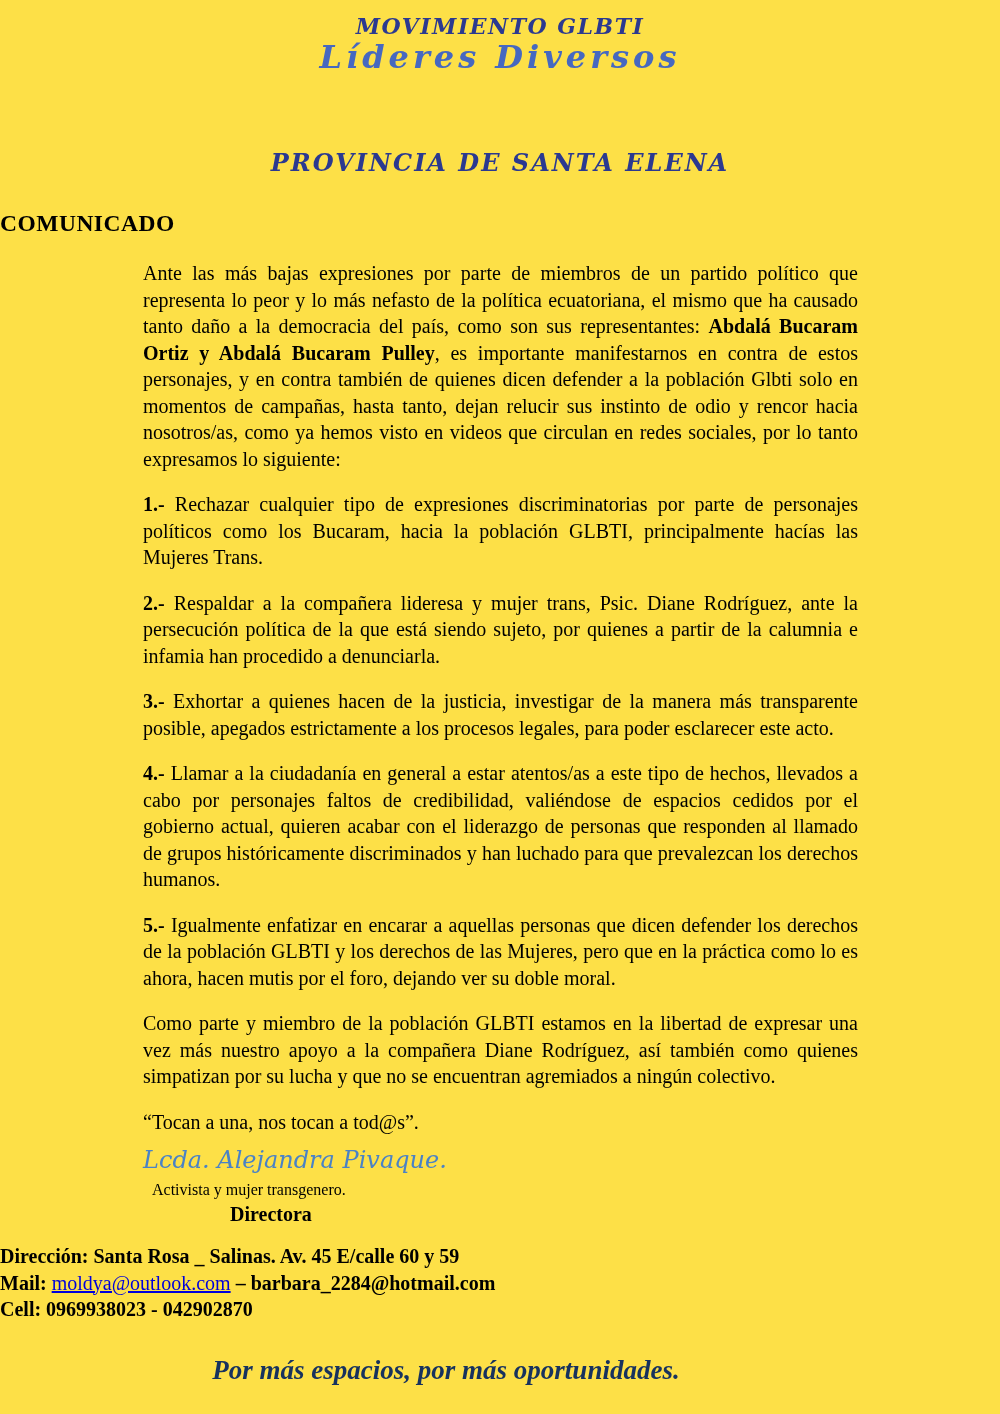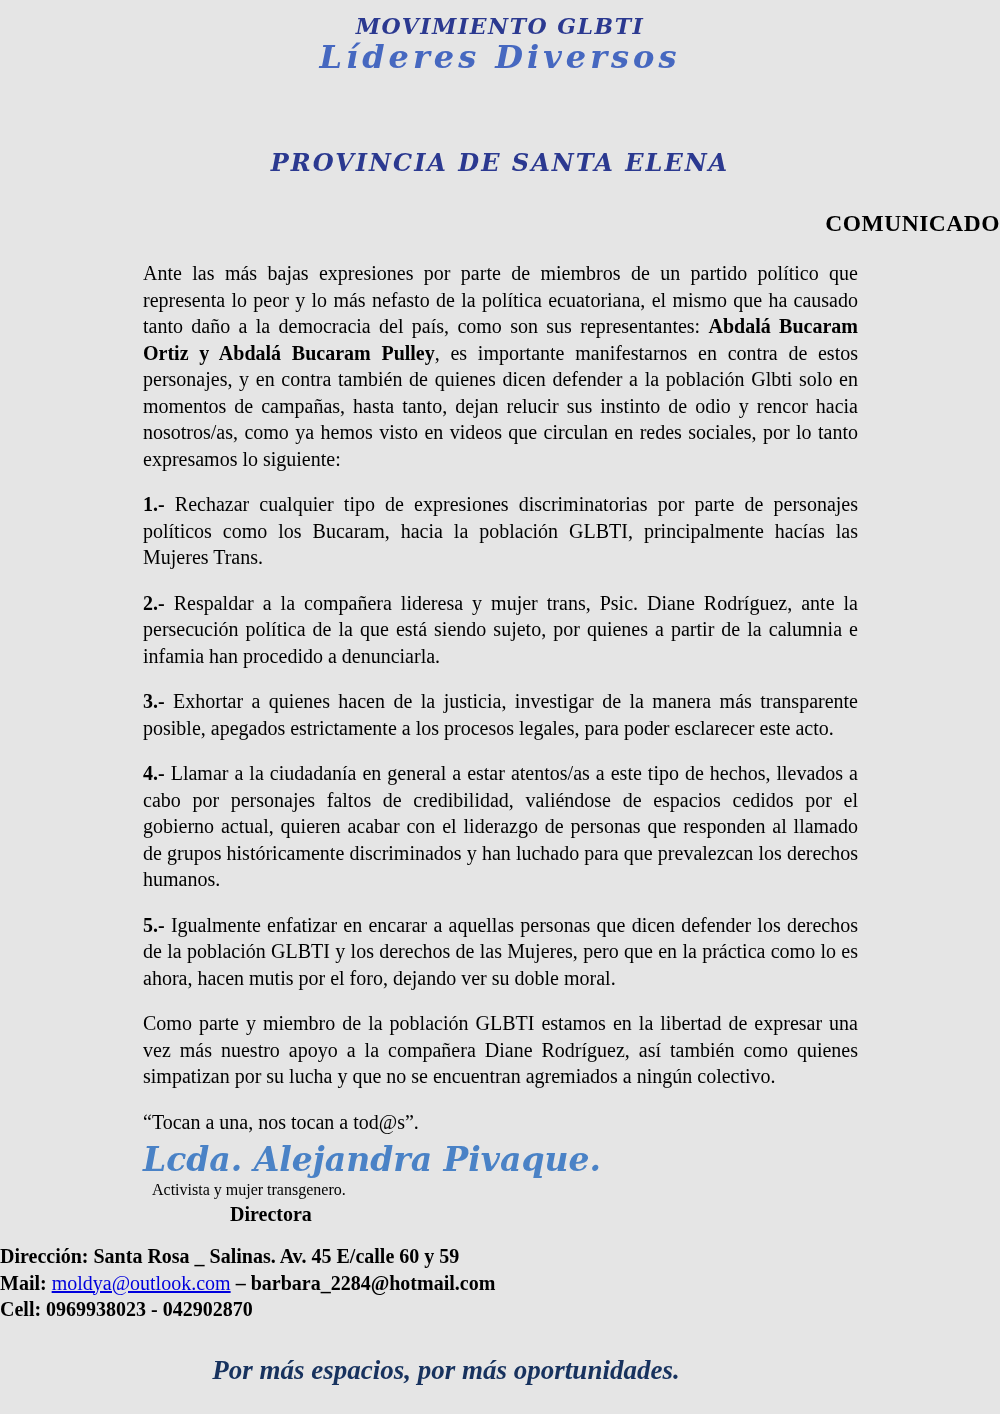--- a/index.html
+++ b/index.html
@@ -1,49 +1,49 @@
 <!DOCTYPE html>
 <html><head>
 <meta charset="utf-8">
 <style>
   html,body {margin:0; padding:0; background:#ffffff;}
   .page {
-    width:1000px; height:1414px; background:#e5e5e5; position:relative;
+    width:1000px; height:1414px; background:#fde047; position:relative;
     font-family:"Liberation Serif", serif; color:#000; overflow:hidden;
   }
   
   .logo {text-align:center; padding-top:14px;}
   .logo-line1 {
     font-family:"DejaVu Serif", serif; font-style:italic; font-weight:bold;
     font-size:22px; color:#2b3990; letter-spacing:1.5px; line-height:24px;
   }
   .logo-line2 {
     font-family:"DejaVu Serif", serif; font-style:italic; font-weight:bold;
     font-size:32px; color:#4668c0; letter-spacing:4px; line-height:42px; margin-top:-2px;
   }
   .logo-art {display:block; margin:-22px auto 0; width:430px; height:100px; position:relative; z-index:-1;}
   .logo-line3 {
     font-family:"DejaVu Serif", serif; font-style:italic; font-weight:bold;
     font-size:24px; color:#2b3990; letter-spacing:2px; line-height:26px; margin-top:-6px;
   }
   
   .doc-title {
-    text-align:right; font-weight:bold; font-size:23.5px;
+    text-align:left; font-weight:bold; font-size:23.5px;
     margin-top:34px; letter-spacing:0.5px;
   }
   .body-col {
     width:715px; margin-left:143px; margin-top:23px;
     font-size:20px; line-height:26.5px; text-align:justify;
   }
   .body-col p {margin:0 0 19px 0;}
   .body-col p.quote {margin-bottom:8px;}
   
   .sig-name {
-    font-family:"DejaVu Serif", serif; font-style:italic; font-weight:bold;
-    font-size:33px; color:#4a82c6; line-height:34px; margin-top:4px;
+    font-family:"DejaVu Serif", serif; font-style:italic; font-weight:normal;
+    font-size:24px; color:#4a82c6; line-height:34px; margin-top:4px;
   }
   .sig-role  {font-weight:normal; font-size:16px; line-height:25px; margin-left:9px;}
   .sig-title {font-weight:bold; font-size:20px; line-height:25px; margin-left:87px;}
   
   .contact {
     font-weight:bold; font-size:20px; line-height:26.5px;
     margin-top:16px; width:1000px;
   }
   .mail-link {color:#0000dd; text-decoration:underline; cursor:pointer; font-weight:normal;}
   .tagline {

